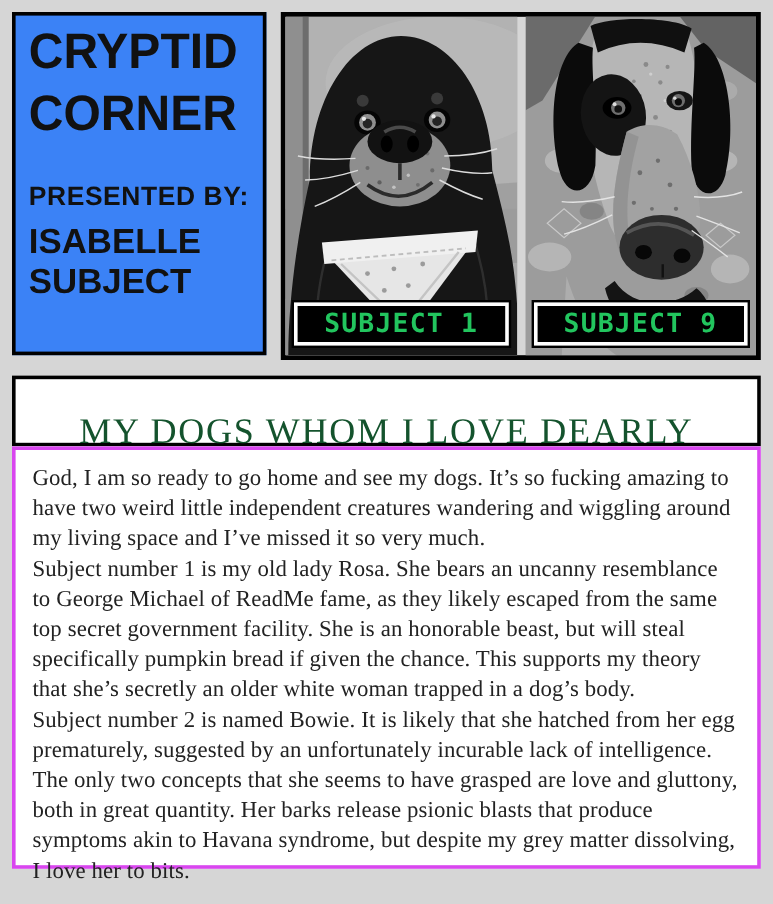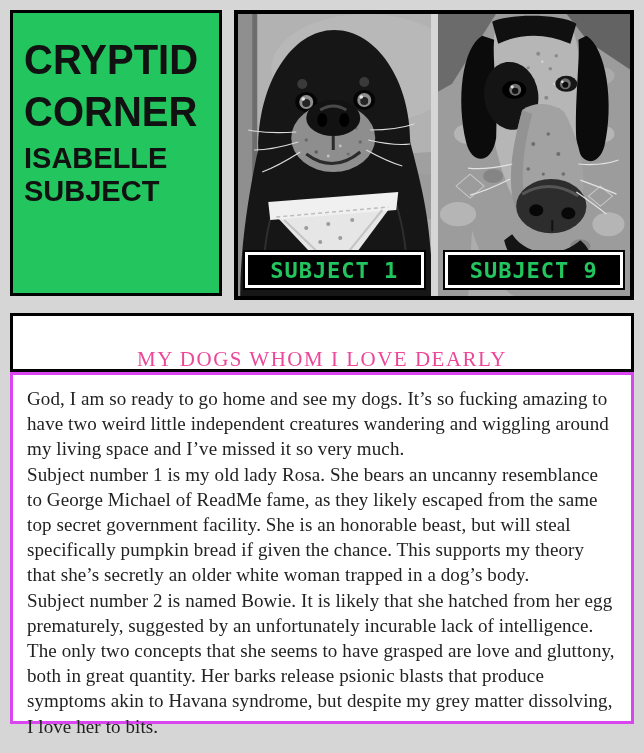--- a/index.html
+++ b/index.html
@@ -10,22 +10,22 @@
     color:#111;
     overflow:hidden;
   }
   .page{box-sizing:border-box;width:644px;height:753px;padding:10px;}
 
   
   .top-row{display:flex;gap:12px;height:290px;}
 
   .masthead{
     box-sizing:border-box;width:212px;height:286px;
-    background:#22c55e;border:3px solid #000;
-    padding:20px 11px 0;
+    background:#3b82f6;border:3px solid #000;
+    padding:4px 11px 0;
     font-family:"Liberation Sans", sans-serif;font-weight:bold;
   }
   .mast-title{font-size:40px;line-height:50px;letter-spacing:0px;transform:scaleY(1.04);transform-origin:top left;}
   .mast-presented{font-size:22px;margin-top:34px;letter-spacing:0.5px;}
   .mast-presenter{font-size:29px;line-height:33px;margin-top:9px;}
 
   .photo-panel{
     box-sizing:border-box;flex:1;height:290px;
     border:4px solid #000;background:#d6d6d6;
     display:flex;gap:7px;
@@ -39,21 +39,21 @@
     color:#22c55e;font-family:"DejaVu Sans Mono", monospace;
     font-weight:bold;font-size:22px;letter-spacing:1px;
   }
 
   
   .headline-box{
     box-sizing:border-box;margin-top:13px;height:59px;
     background:#fff;border:3px solid #000;
     display:flex;align-items:center;justify-content:center;
   }
-  .headline-text{font-size:21px;letter-spacing:1.5px;color:#ec4899;margin-top:34px;}
+  .headline-text{font-size:30px;letter-spacing:1.5px;color:#14532d;margin-top:34px;}
 
   
   .article-box{
     box-sizing:border-box;margin-top:0;height:352px;
     background:#fff;border:3px solid #d946ef;
     padding:11px 14px 0;
   }
   .article-box p{
     margin:0;font-size:19px;line-height:25.2px;color:#222;
     letter-spacing:0.1px;
@@ -64,20 +64,21 @@
 
 <div class="page">
 
   <div class="top-row">
 
     <div class="masthead">
       <div class="mast-title">
         <div>CRYPTID</div>
         <div>CORNER</div>
       </div>
+      <div class="mast-presented">PRESENTED BY:</div>
       <div class="mast-presenter">
         <div>ISABELLE</div>
         <div>SUBJECT</div>
       </div>
     </div>
 
     <div class="photo-panel">
 
       <div class="photo">
         <svg viewBox="0 0 196 282" preserveAspectRatio="xMidYMid slice">

